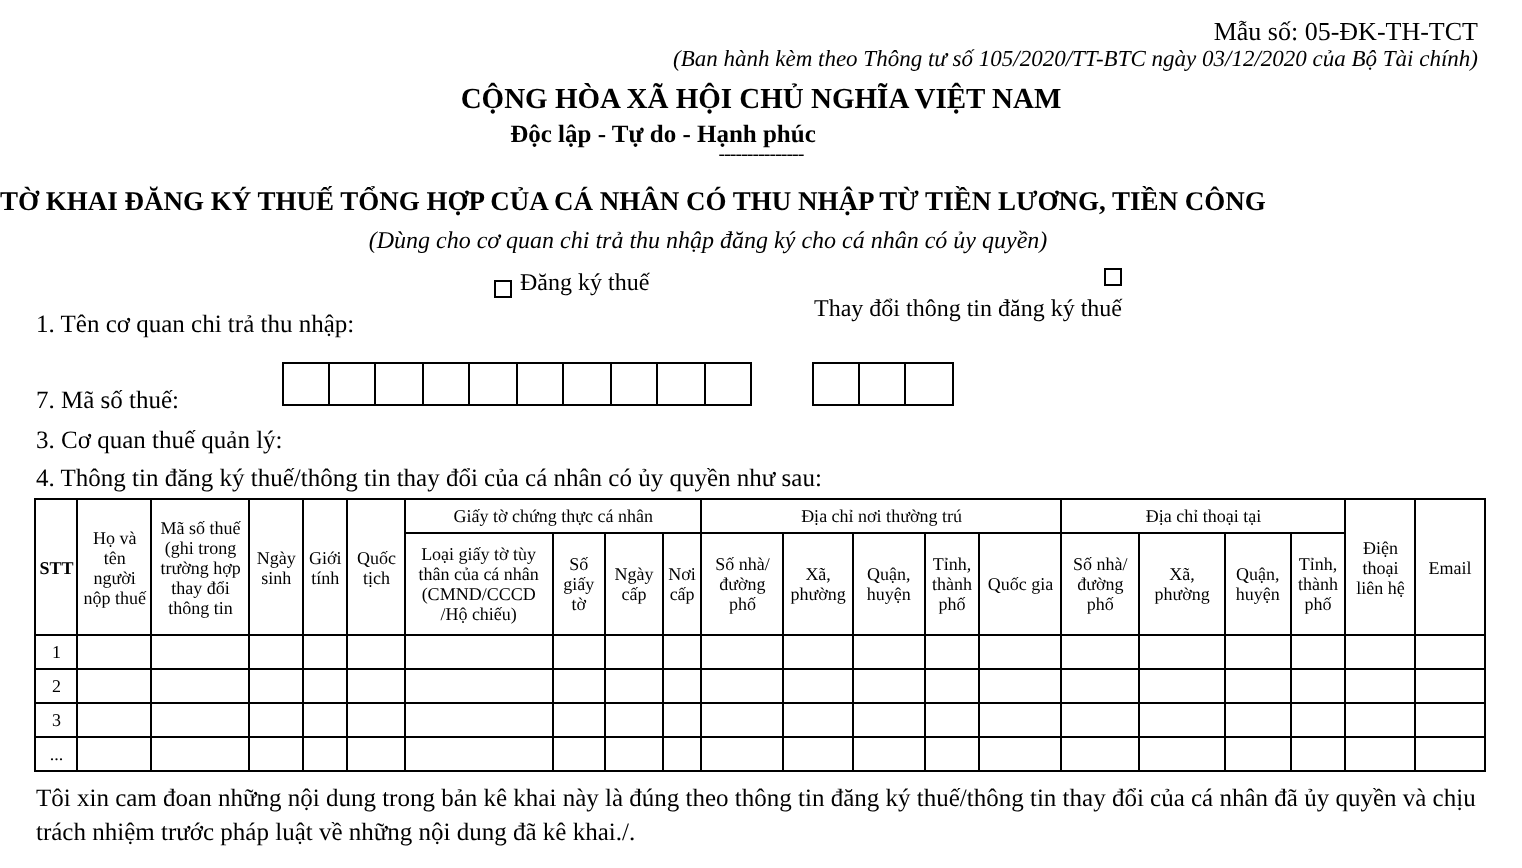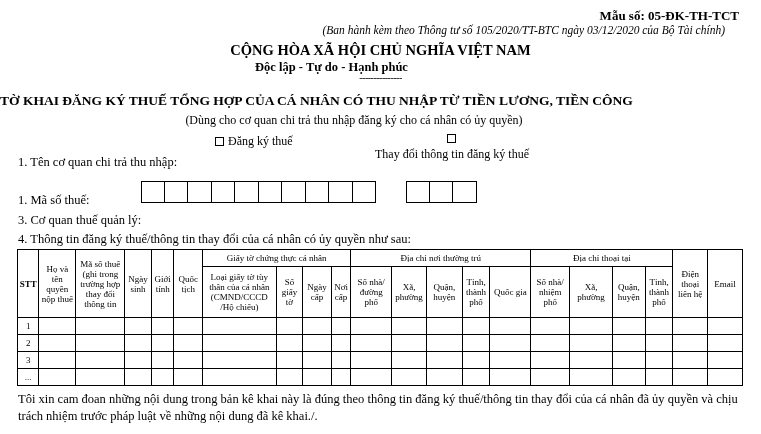--- a/index.html
+++ b/index.html
@@ -1,26 +1,26 @@
 <!DOCTYPE html>
 <html><head>
 <meta charset="utf-8">
 <style>
   html, body { margin:0; padding:0; background:#ffffff; }
   body { width:761px; height:434px; position:relative; overflow:hidden;
          font-family:"Liberation Serif", "DejaVu Serif", serif; color:#000; }
   .abs { position:absolute; white-space:nowrap; }
-  .form-code { right:22px; top:8px; font-weight:bold; font-size:13px; }
-  .issued { right:36px; top:24px; font-style:italic; font-size:11.5px; }
+  .form-code { right:22px; top:8px; font-weight:normal; font-size:13px; }
+  .issued { right:22px; top:24px; font-style:italic; font-size:11.5px; }
   .nation { left:0; width:761px; text-align:center; top:42px; font-weight:bold; font-size:14.5px; }
   .motto { left:0; width:663px; text-align:center; top:60px; font-weight:bold; font-size:12.5px; }
   .dashes { left:0; width:761px; text-align:center; top:72px; font-size:10px; letter-spacing:-0.5px; }
   .title { left:0; width:631px; text-align:center; top:93px; font-weight:bold; font-size:13.5px; }
-  .subtitle { left:0; width:708px; text-align:center; top:113px; font-size:12px; }
-  .opt { top:134px; font-size:12px; display:flex; align-items:center; gap:4px; }
+  .subtitle { left:0; width:708px; text-align:center; top:113px; font-style:italic; font-size:12px; }
+  .opt { top:134px; font-size:12px; display:flex; align-items:flex-end; gap:4px;margin-left:32px; }
   .chk { width:7px; height:7px; border:1px solid #000; display:inline-block; }
   .line { left:18px; font-size:12.5px; }
   .boxes { position:absolute; display:flex; }
   .box { width:23.5px; height:22px; border:1px solid #000; border-left:none; box-sizing:border-box; }
   .boxes .box:first-child { border-left:1px solid #000; }
   table.grid { position:absolute; left:17px; top:249px; width:726px; border-collapse:collapse; table-layout:fixed; }
   table.grid td, table.grid th { border:1px solid #000; font-size:9px; font-weight:normal; text-align:center;
          line-height:10px; padding:0 1px; vertical-align:middle; overflow:hidden; }
   table.grid th.b { font-weight:bold; }
   table.grid tr.h1 th { height:16px; }
@@ -44,21 +44,21 @@
   <span class="chk"></span>
   <span>Đăng ký thuế</span>
 </div>
 <div class="abs opt" style="left:375px;flex-direction:column;">
   <span class="chk"></span>
   <span>Thay đổi thông tin đăng ký thuế</span>
 </div>
 
 <div class="abs line" style="top:155px;">1. Tên cơ quan chi trả thu nhập:</div>
 
-<div class="abs line" style="top:193px;">1. Mã số thuế:</div>
+<div class="abs line" style="top:193px;">7. Mã số thuế:</div>
 <div class="boxes" style="left:141px; top:181px;">
   <div class="box"></div>
   <div class="box"></div>
   <div class="box"></div>
   <div class="box"></div>
   <div class="box"></div>
   <div class="box"></div>
   <div class="box"></div>
   <div class="box"></div>
   <div class="box"></div>
@@ -93,42 +93,42 @@
       <col style="width:38px">
     <col style="width:42px">
       <col style="width:32px">
       <col style="width:27px">
       <col style="width:34px">
     <col style="width:34px">
   </colgroup>
   <tbody>
       <tr class="h1">
     <th rowspan="2" class="b">STT</th>
-    <th rowspan="2">Họ và tên quyền nộp thuế</th>
+    <th rowspan="2">Họ và tên người nộp thuế</th>
     <th rowspan="2">Mã số thuế (ghi trong trường hợp thay đổi thông tin</th>
     <th rowspan="2">Ngày sinh</th>
     <th rowspan="2">Giới tính</th>
     <th rowspan="2">Quốc tịch</th>
     <th colspan="4">Giấy tờ chứng thực cá nhân</th>
     <th colspan="5">Địa chỉ nơi thường trú</th>
     <th colspan="4">Địa chỉ thoại tại</th>
     <th rowspan="2">Điện thoại liên hệ</th>
     <th rowspan="2">Email</th>
   </tr>
   <tr class="h2">
     <th>Loại giấy tờ tùy thân của cá nhân (CMND/CCCD /Hộ chiếu)</th>
     <th>Số giấy tờ</th>
     <th>Ngày cấp</th>
     <th>Nơi cấp</th>
     <th>Số nhà/đường phố</th>
     <th>Xã, phường</th>
     <th>Quận, huyện</th>
     <th>Tỉnh, thành phố</th>
     <th>Quốc gia</th>
-    <th>Số nhà/ nhiệm phố</th>
+    <th>Số nhà/ đường phố</th>
     <th>Xã, phường</th>
     <th>Quận, huyện</th>
     <th>Tỉnh, thành phố</th>
   </tr>
   <tr class="r">
     <td class="stt">1</td>
     <td></td>
         <td></td>
         <td></td>
         <td></td>

